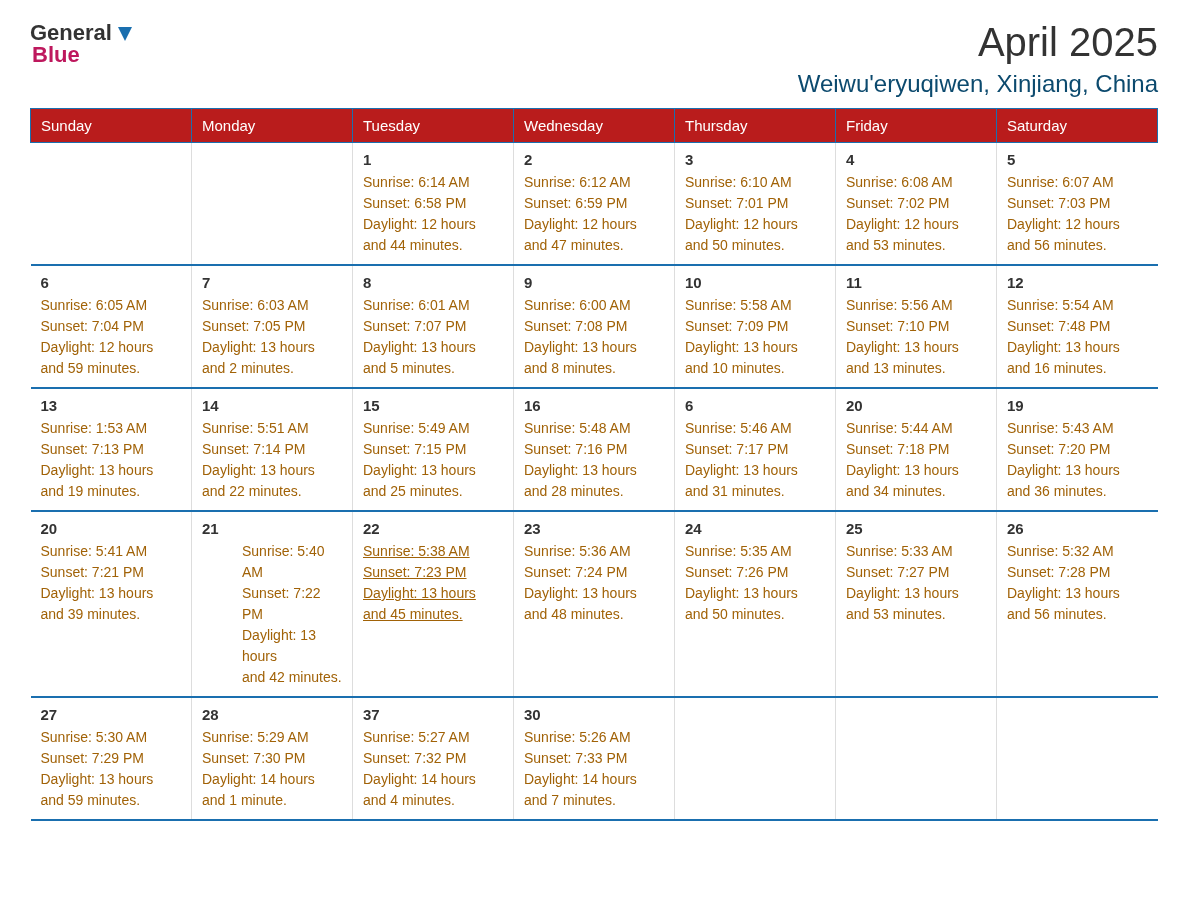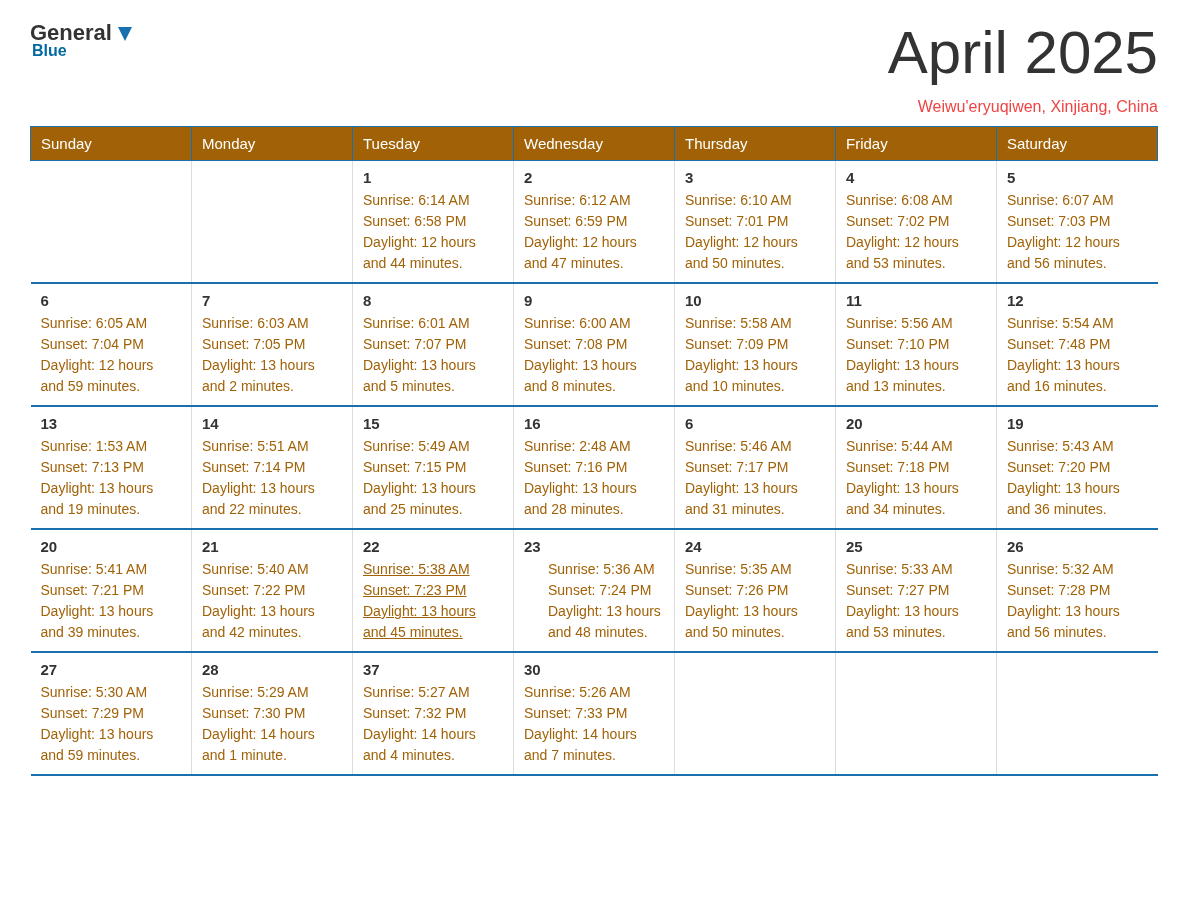--- a/index.html
+++ b/index.html
@@ -13,37 +13,37 @@
     .header {
       display: flex;
       justify-content: space-between;
       align-items: flex-start;
       margin-bottom: 10px;
     }
     .title-block {
       text-align: right;
     }
     .month-title {
-      font-size: 60px;
+      font-size: 40px;
       font-weight: normal;
       color: #333;
       line-height: 1.1;
     }
     .location-title {
-      font-size: 16px;
-      color: #ef4444;
-      margin-top: 12px;
+      font-size: 24px;
+      color: #0c4a6e;
+      margin-top: 6px;
     }
     .calendar-table {
       width: 100%;
       border-collapse: collapse;
       table-layout: fixed;
     }
     .calendar-table thead tr {
-      background-color: #a16207;
+      background-color: #b91c1c;
     }
     .calendar-table thead th {
       color: #fff;
       font-size: 15px;
       font-weight: normal;
       padding: 8px 10px;
       text-align: left;
       border: 1px solid #1a6faf;
     }
     .calendar-table tbody tr {
@@ -77,23 +77,23 @@
     .logo-wrapper {
       display: flex;
       flex-direction: column;
       align-items: flex-start;
     }
     .logo-line1 {
       display: flex;
       align-items: center;
     }
     .logo-line2 {
-      font-size: 16px;
+      font-size: 22px;
       font-weight: bold;
-      color: #0369a1;
+      color: #be185d;
       margin-top: -4px;
       margin-left: 2px;
     }
   </style>
 </head>
 <body>
 
 <div class="header">
   <div class="logo-wrapper">
     <div class="logo-line1">
@@ -230,21 +230,21 @@
         </td>
         <td>
           <div class="day-number">15</div>
           <div class="day-info" style="white-space: pre-line;">Sunrise: 5:49 AM
 Sunset: 7:15 PM
 Daylight: 13 hours
 and 25 minutes.</div>
         </td>
         <td>
           <div class="day-number">16</div>
-          <div class="day-info" style="white-space: pre-line;">Sunrise: 2:48 AM
+          <div class="day-info" style="white-space: pre-line;">Sunrise: 5:48 AM
 Sunset: 7:16 PM
 Daylight: 13 hours
 and 28 minutes.</div>
         </td>
         <td>
           <div class="day-number">6</div>
           <div class="day-info" style="white-space: pre-line;">Sunrise: 5:46 AM
 Sunset: 7:17 PM
 Daylight: 13 hours
 and 31 minutes.</div>
@@ -267,35 +267,35 @@
       <tr>
         <td>
           <div class="day-number">20</div>
           <div class="day-info" style="white-space: pre-line;">Sunrise: 5:41 AM
 Sunset: 7:21 PM
 Daylight: 13 hours
 and 39 minutes.</div>
         </td>
         <td>
           <div class="day-number">21</div>
-          <div class="day-info" style="white-space: pre-line;">Sunrise: 5:40 AM
+          <div class="day-info" style="white-space: pre-line; margin-left: 40px;">Sunrise: 5:40 AM
 Sunset: 7:22 PM
 Daylight: 13 hours
 and 42 minutes.</div>
         </td>
         <td>
           <div class="day-number">22</div>
           <div class="day-info" style="white-space: pre-line; text-decoration: underline;">Sunrise: 5:38 AM
 Sunset: 7:23 PM
 Daylight: 13 hours
 and 45 minutes.</div>
         </td>
         <td>
           <div class="day-number">23</div>
-          <div class="day-info" style="white-space: pre-line; margin-left: 24px;">Sunrise: 5:36 AM
+          <div class="day-info" style="white-space: pre-line;">Sunrise: 5:36 AM
 Sunset: 7:24 PM
 Daylight: 13 hours
 and 48 minutes.</div>
         </td>
         <td>
           <div class="day-number">24</div>
           <div class="day-info" style="white-space: pre-line;">Sunrise: 5:35 AM
 Sunset: 7:26 PM
 Daylight: 13 hours
 and 50 minutes.</div>

